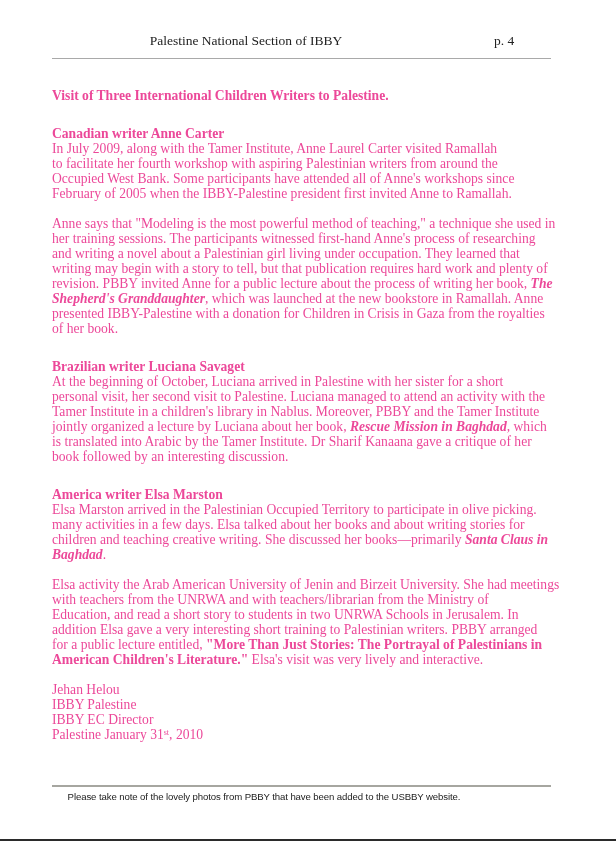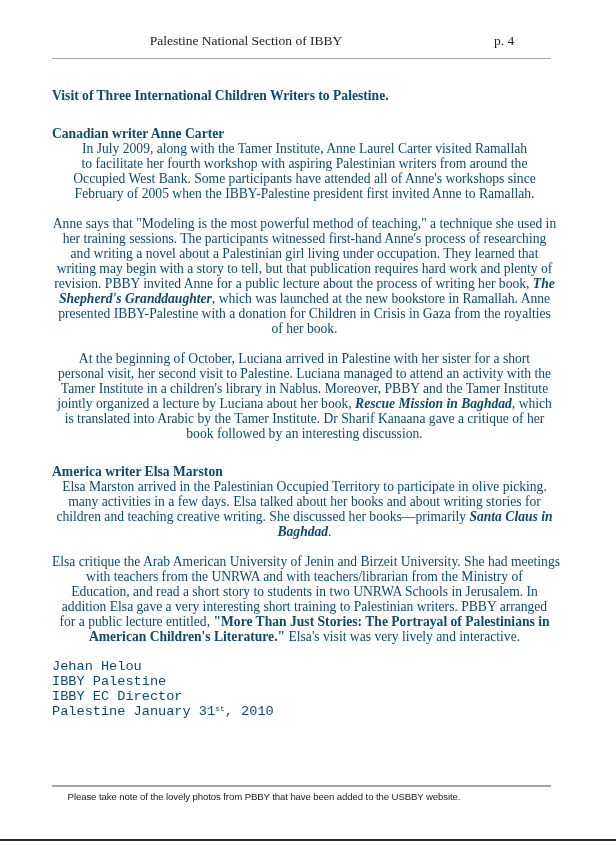--- a/index.html
+++ b/index.html
@@ -5,29 +5,29 @@
   html, body { margin: 0; padding: 0; background: #ffffff; }
   body { width: 616px; height: 841px; position: relative; overflow: hidden; color: #111; }
   .page { position: absolute; left: 0; top: 0; width: 616px; height: 841px; background: #fff; }
   .hdr-title { position: absolute; top: 33px; left: 0; width: 492px; text-align: center;
     font-family: "Liberation Serif", serif; font-size: 13.5px; color: #222; }
   .hdr-page { position: absolute; top: 33px; left: 494px; font-family: "Liberation Serif", serif; font-size: 13.5px; color: #222; }
   .rule { position: absolute; left: 52px; width: 499px; background: #a9a9a9; }
   .rule.top { top: 58px; height: 1px; }
   .rule.bottom { top: 785px; height: 2px; background: #a6a6a0; }
   .content { position: absolute; left: 52px; top: 88px; width: 505px;
-    font-family: "Liberation Serif", serif; font-size: 13.6px; line-height: 15px; color: #0c4a6e; }
+    font-family: "Liberation Serif", serif; font-size: 13.6px; line-height: 15px; color: #ec4899; }
   .content .line { white-space: nowrap; display: block; height: 15px; }
   .title { font-weight: bold; margin-bottom: 15px; }
-  .section { margin-bottom: 15px; text-align: center; }
+  .section { margin-bottom: 15px; }
   .heading { font-weight: bold; margin-top: 23px; }
   .b { font-weight: bold; }
   .bi { font-weight: bold; font-style: italic; }
   sup { font-size: 8px; line-height: 0; vertical-align: 4px; }
-  .sig .line { display: block; font-family: Liberation Mono, monospace; }
+  .sig .line { display: block; }
   .footer-note { position: absolute; top: 791px; left: 0; width: 528px; text-align: center;
     font-family: "Liberation Sans", sans-serif; font-size: 9.6px; color: #222; letter-spacing: -0.1px; }
   .bottom-bar { position: absolute; left: 0; bottom: 0; width: 616px; height: 2px; background: #2b2b2b; }
 </style>
 </head>
 <body>
 
 <div class="page">
   <div class="hdr-title">Palestine National Section of IBBY</div>
   <div class="hdr-page">p. 4</div>
@@ -49,39 +49,40 @@
             <span class="line"><span>her training sessions. The participants witnessed first-hand Anne's process of researching</span></span>
             <span class="line"><span>and writing a novel about a Palestinian girl living under occupation. They learned that</span></span>
             <span class="line"><span>writing may begin with a story to tell, but that publication requires hard work and plenty of</span></span>
             <span class="line"><span>revision.  PBBY invited Anne for a public lecture about the process of writing her book, </span><span class="bi">The</span></span>
             <span class="line"><span class="bi">Shepherd's Granddaughter</span><span>, which was launched at the new bookstore in Ramallah. Anne</span></span>
             <span class="line"><span>presented IBBY-Palestine with a donation for Children in Crisis in Gaza from the royalties</span></span>
             <span class="line"><span>of her book.</span></span>
           </div>
         </div>
         <div>
+          <span class="heading line">Brazilian writer Luciana Savaget</span>
           <div class="section">
             <span class="line"><span>At the beginning of October, Luciana arrived in Palestine with her sister for a short</span></span>
             <span class="line"><span>personal visit, her second visit to Palestine. Luciana managed to attend an activity with the</span></span>
             <span class="line"><span>Tamer Institute in a children's library in Nablus. Moreover, PBBY and the Tamer Institute</span></span>
             <span class="line"><span>jointly organized a lecture by Luciana about her book, </span><span class="bi">Rescue Mission in Baghdad</span><span>, which</span></span>
             <span class="line"><span>is translated into Arabic by the Tamer Institute. Dr Sharif Kanaana gave a critique of her</span></span>
             <span class="line"><span>book followed by an interesting discussion.</span></span>
           </div>
         </div>
         <div>
           <span class="heading line">America writer Elsa Marston</span>
           <div class="section">
             <span class="line"><span>Elsa Marston arrived in the Palestinian Occupied Territory to participate in olive picking.</span></span>
             <span class="line"><span>many activities in a few days. Elsa talked about her books and about writing stories for</span></span>
             <span class="line"><span>children and teaching creative writing. She discussed her books—primarily </span><span class="bi">Santa Claus in</span></span>
             <span class="line"><span class="bi">Baghdad</span><span>.</span></span>
           </div>
           <div class="section">
-            <span class="line"><span>Elsa critique the Arab American University of Jenin and Birzeit University. She had meetings</span></span>
+            <span class="line"><span>Elsa activity the Arab American University of Jenin and Birzeit University. She had meetings</span></span>
             <span class="line"><span>with teachers from the UNRWA and with teachers/librarian from the Ministry of</span></span>
             <span class="line"><span>Education, and read a short story to students in two UNRWA Schools in Jerusalem. In</span></span>
             <span class="line"><span>addition Elsa gave a very interesting short training to Palestinian writers. PBBY arranged</span></span>
             <span class="line"><span>for a public lecture entitled, </span><span class="b">"More Than Just Stories: The Portrayal of Palestinians in</span></span>
             <span class="line"><span class="b">American Children's Literature."</span><span> Elsa's visit was very lively and interactive.</span></span>
           </div>
         </div>
       </div>
     <div class="sig" id="signature">
         <span class="line"><span>Jehan Helou</span></span>

